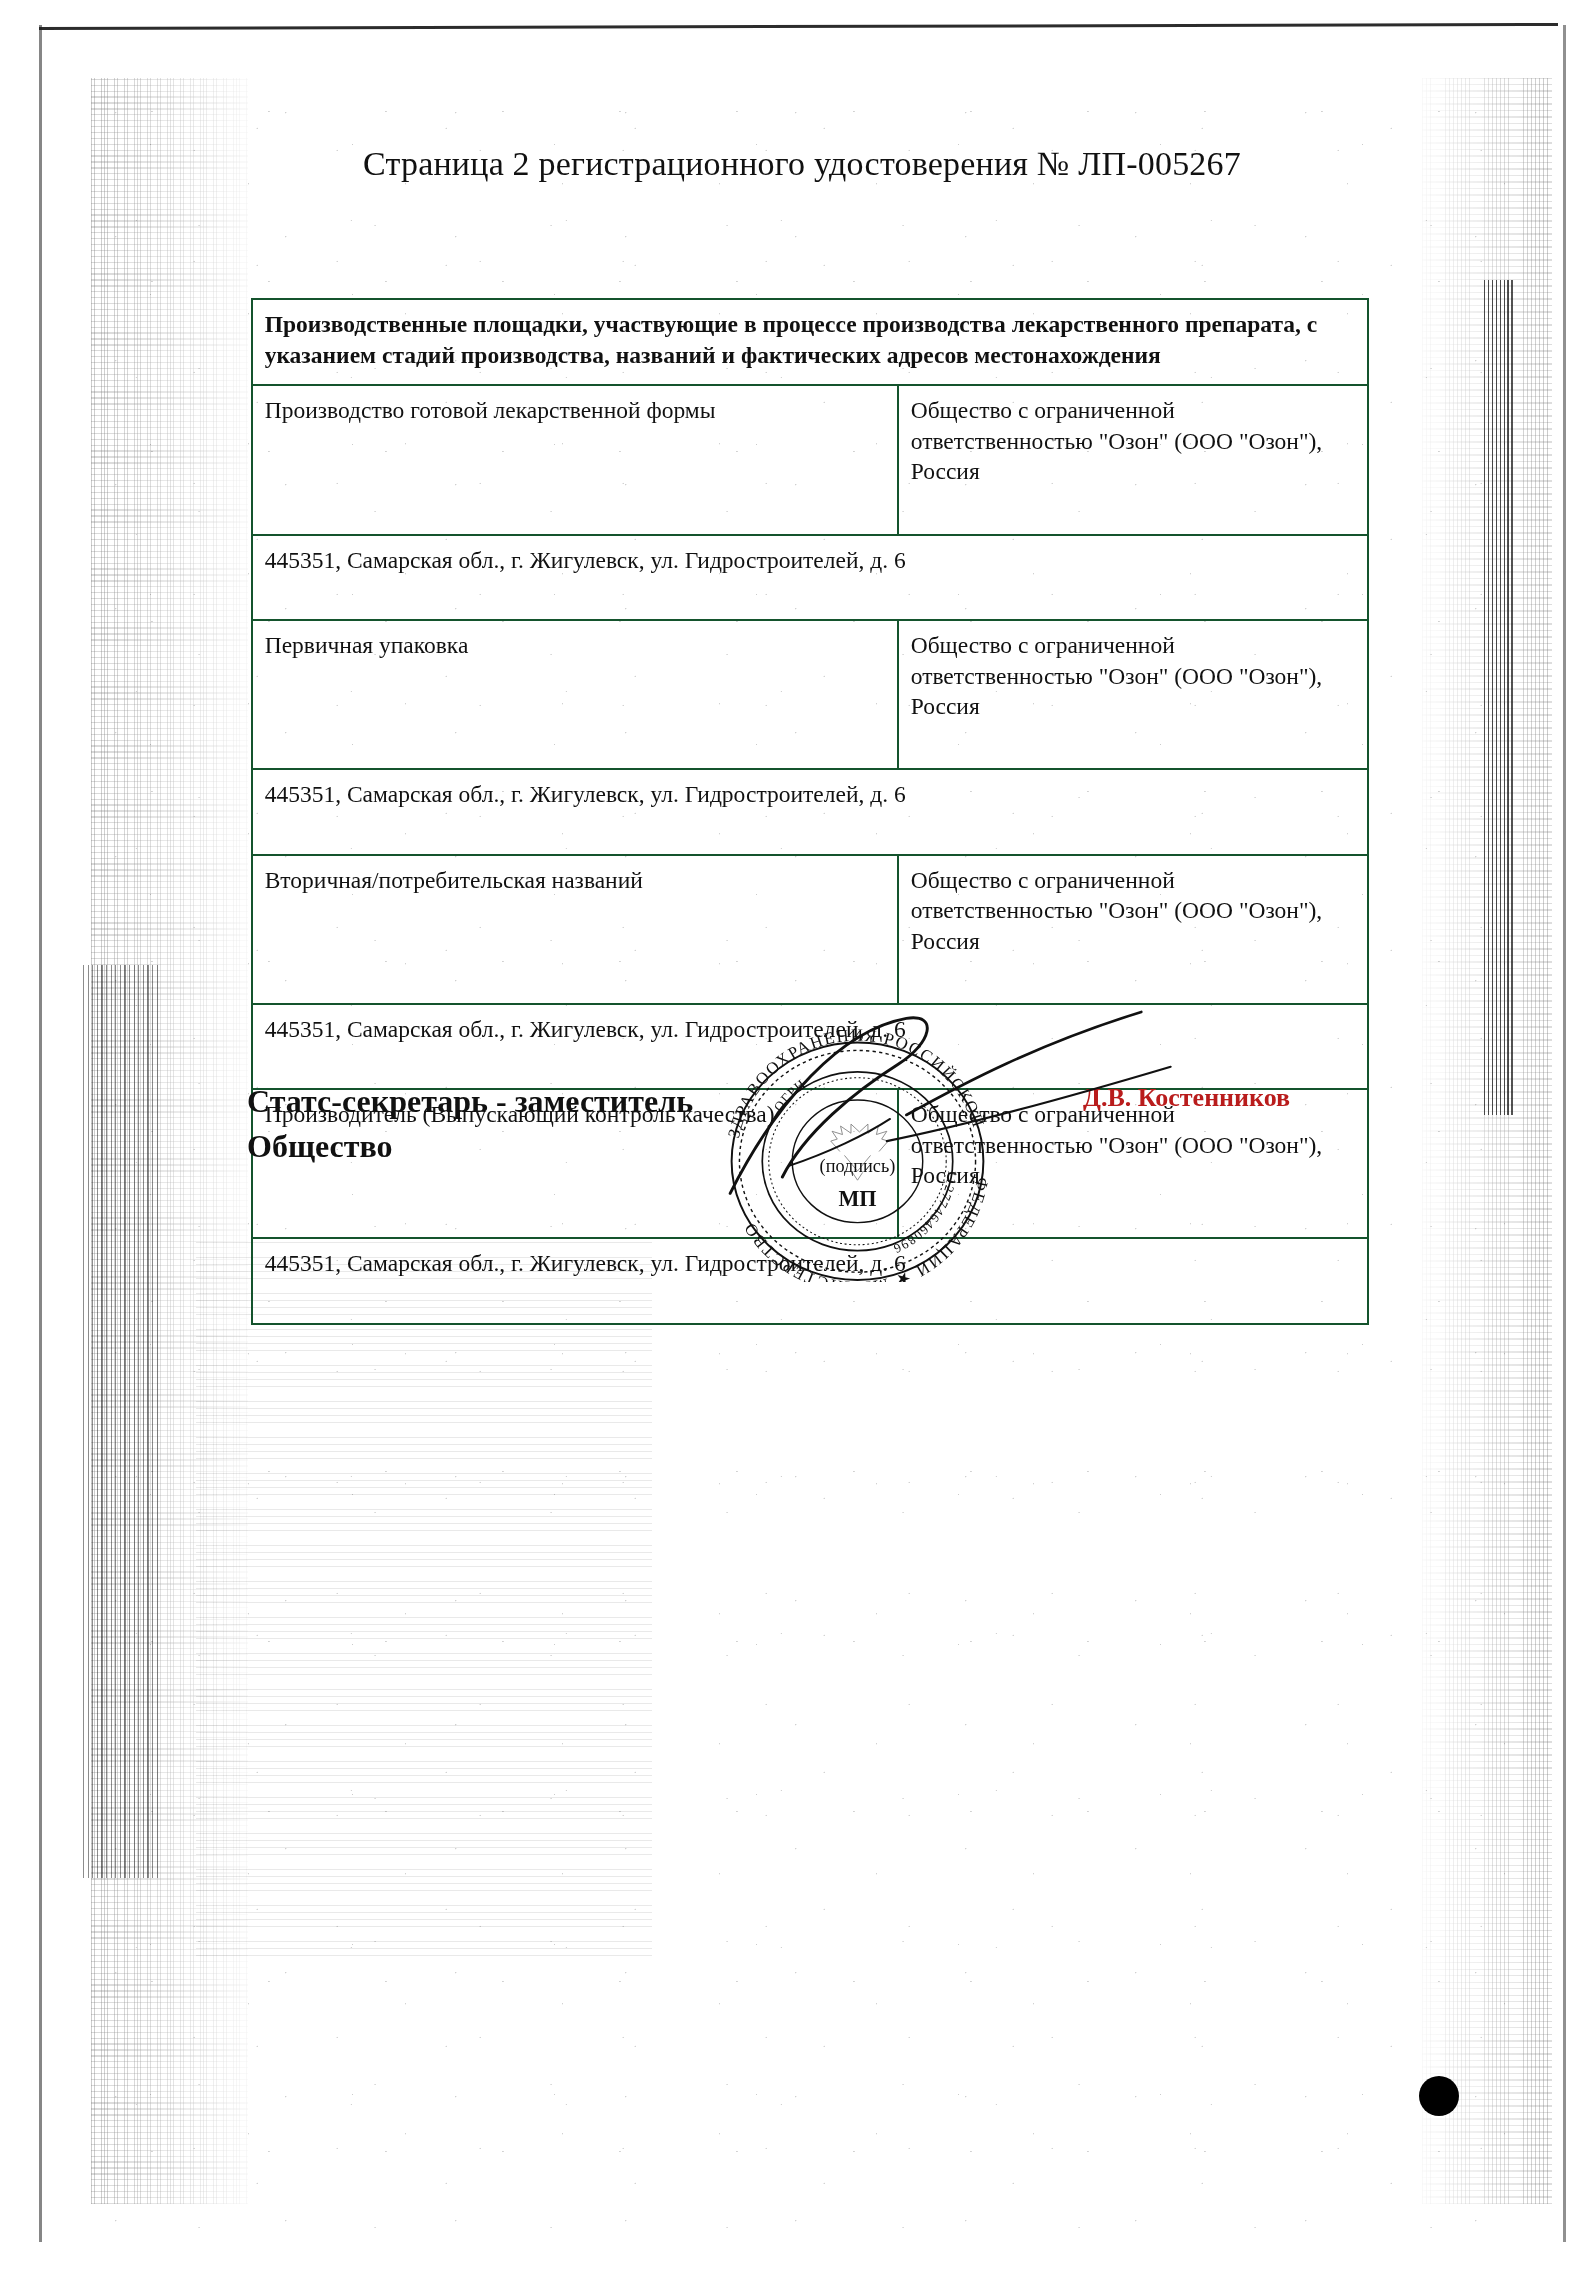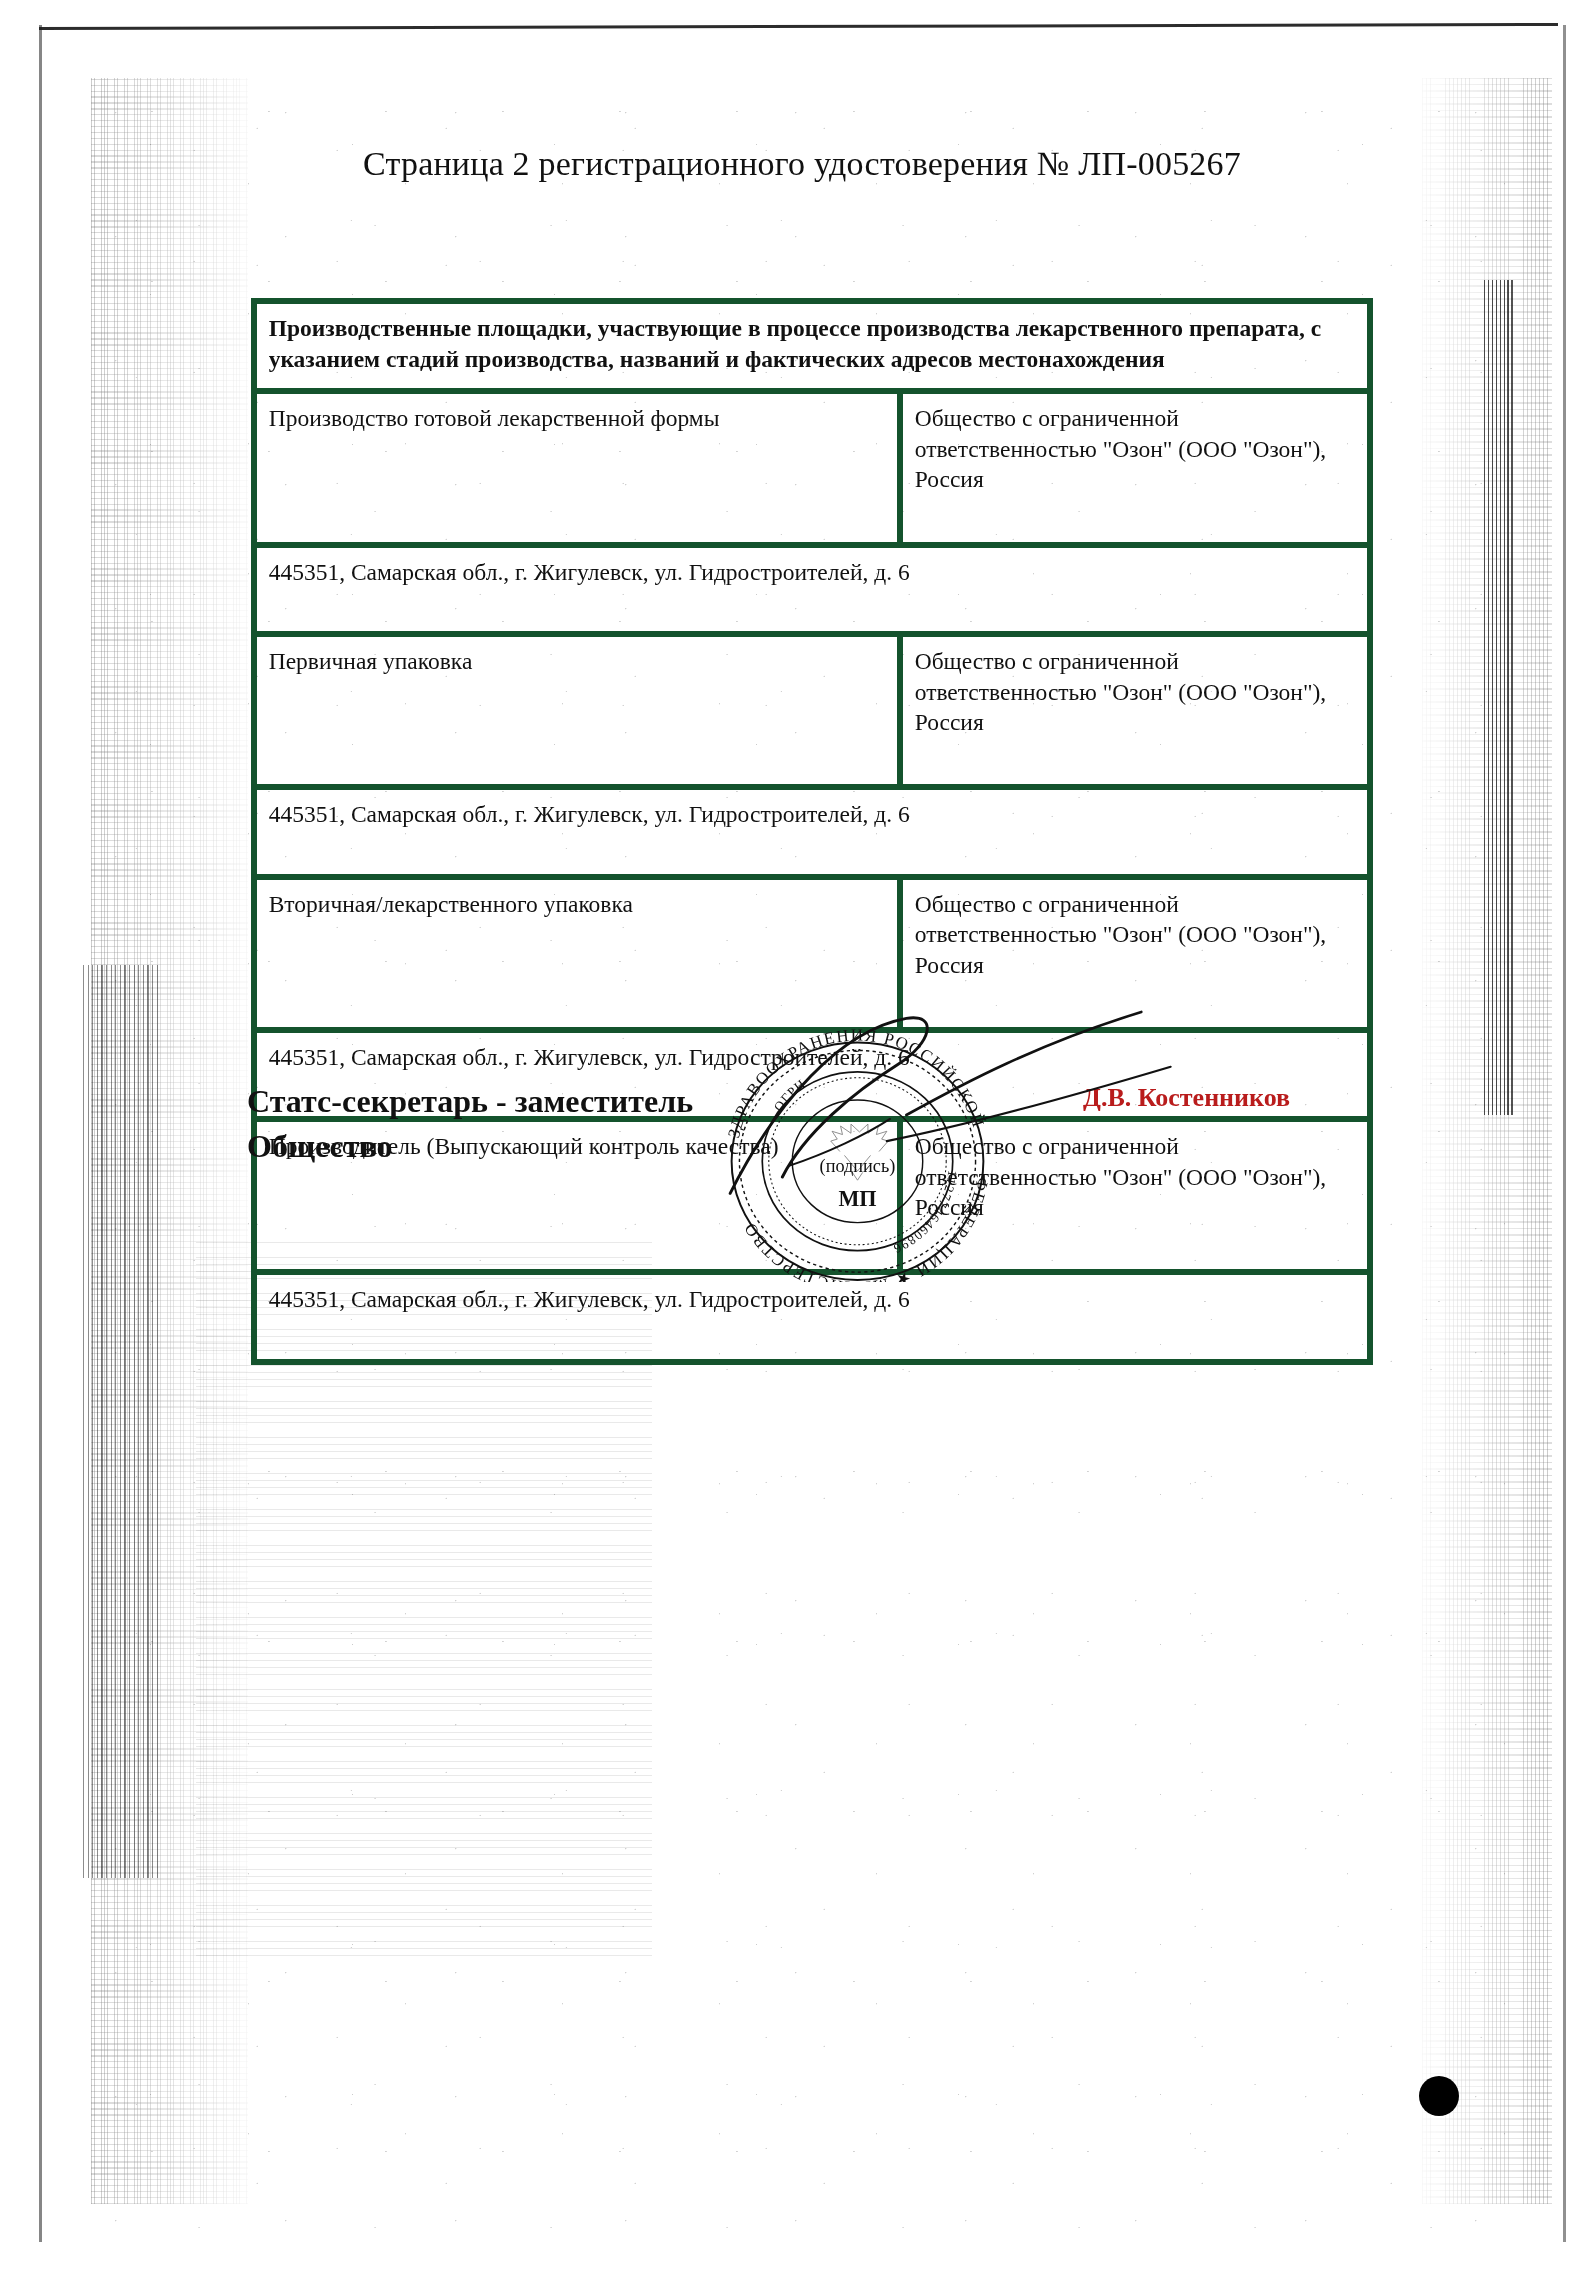--- a/index.html
+++ b/index.html
@@ -153,21 +153,21 @@
   .sites-table {
     position: absolute;
     left: 251px;
     top: 298px;
     width: 1115px;
     border-collapse: collapse;
     table-layout: fixed;
     color: #111;
   }
   .sites-table td {
-    border: 6px solid #14532d;
+    border: 2px solid #14532d;
     vertical-align: top;
     padding: 9px 11.7px 14.3px 11.7px;
     font-size: 23.5px;
     line-height: 1.30;
   }
   .col-stage { width: 646px; }
   .col-org   { width: 470px; }
 
   .hdr-cell {
     font-weight: bold;
@@ -268,21 +268,21 @@
 
       <tr>
         <td class="stage-cell">Первичная упаковка</td>
         <td class="org-cell">Общество с ограниченной ответственностью "Озон" (ООО "Озон"), Россия</td>
       </tr>
       <tr>
         <td class="addr-cell" colspan="2">445351, Самарская обл., г. Жигулевск, ул. Гидростроителей, д. 6</td>
       </tr>
 
       <tr>
-        <td class="stage-cell">Вторичная/лекарственного упаковка</td>
+        <td class="stage-cell">Вторичная/потребительская названий</td>
         <td class="org-cell">Общество с ограниченной ответственностью "Озон" (ООО "Озон"), Россия</td>
       </tr>
       <tr>
         <td class="addr-cell" colspan="2">445351, Самарская обл., г. Жигулевск, ул. Гидростроителей, д. 6</td>
       </tr>
 
       <tr>
         <td class="stage-cell">Производитель (Выпускающий контроль качества)</td>
         <td class="org-cell">Общество с ограниченной ответственностью "Озон" (ООО "Озон"), Россия</td>
       </tr>

